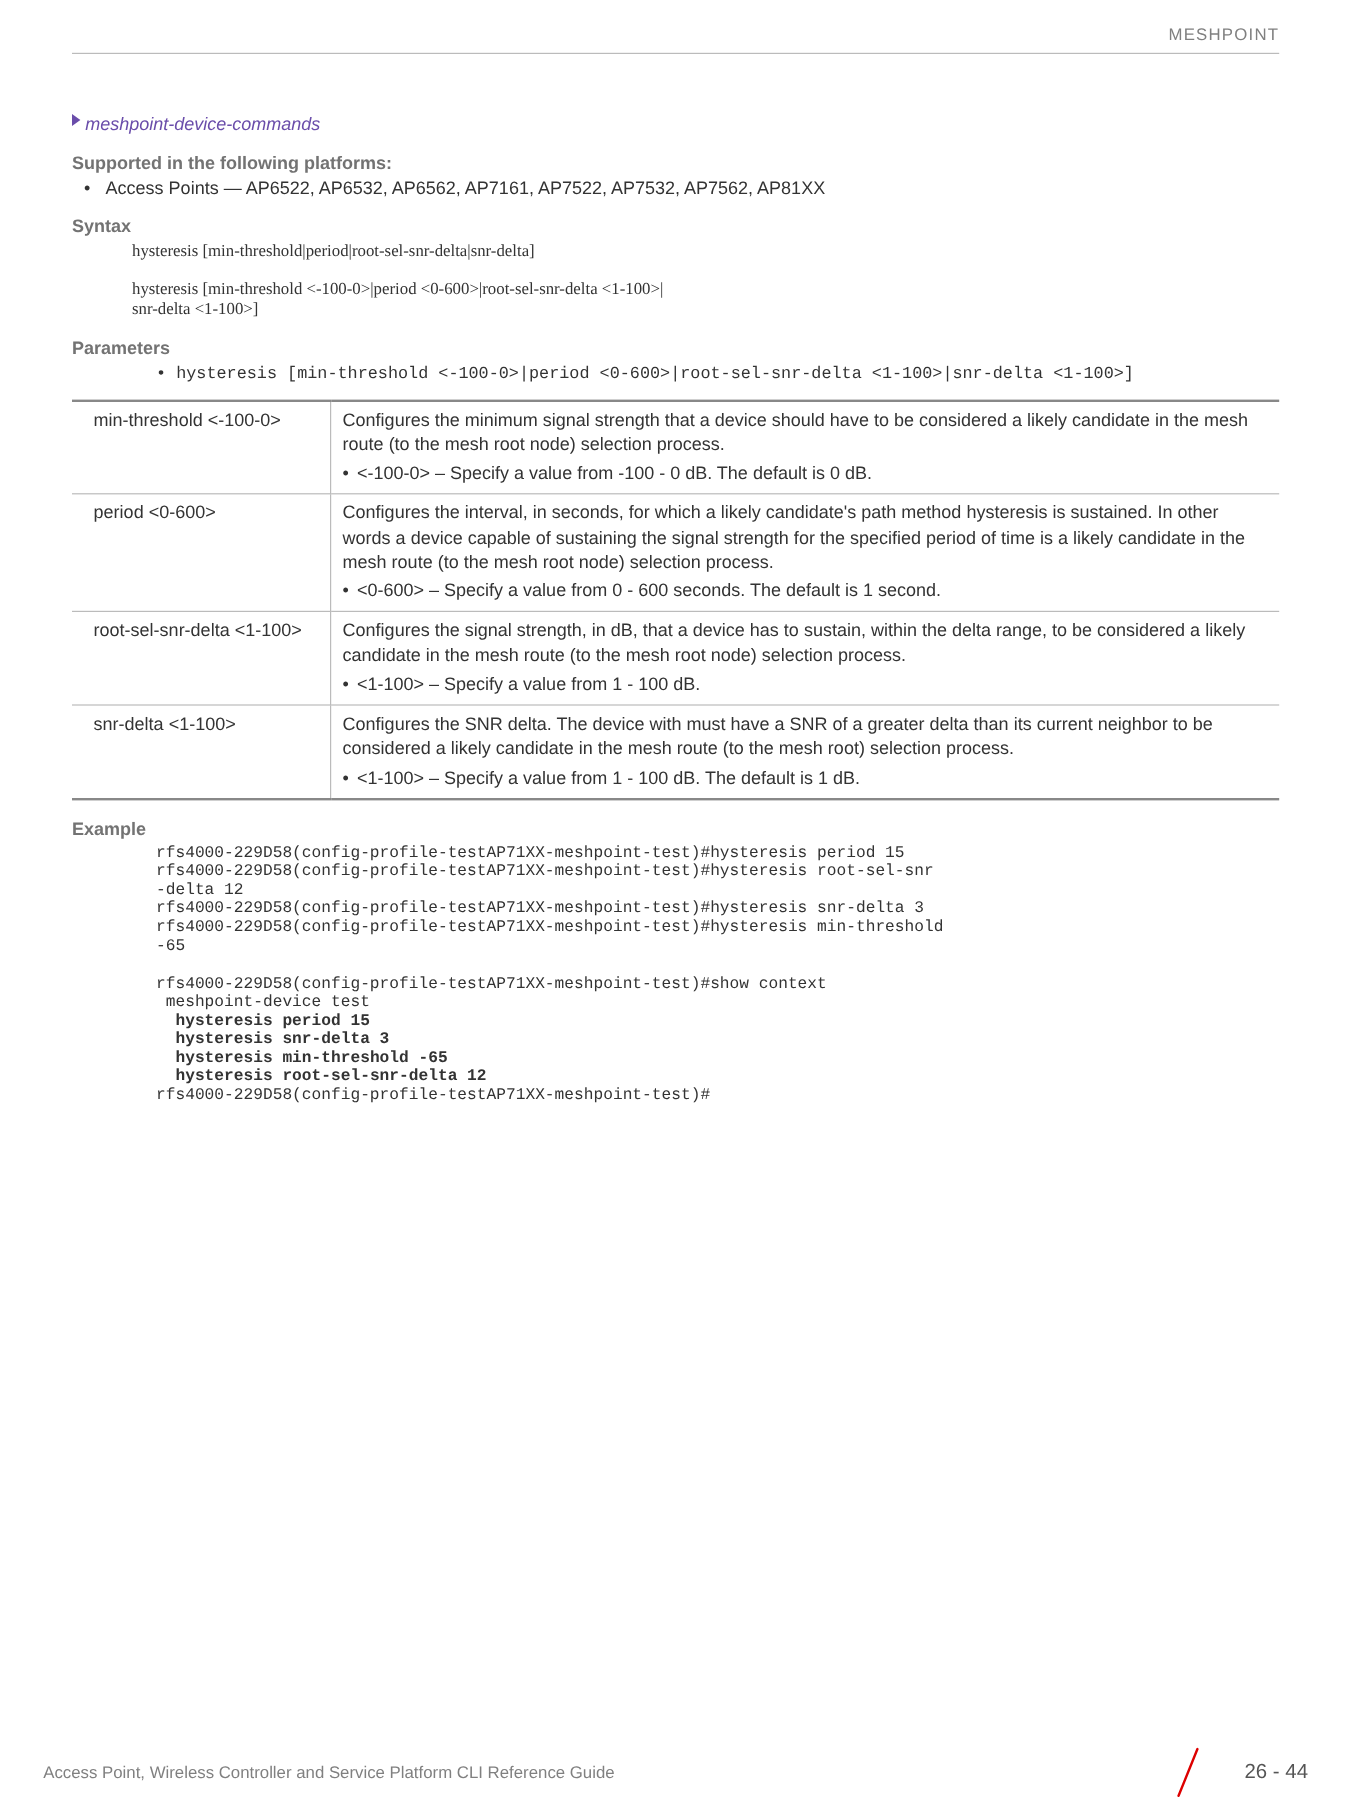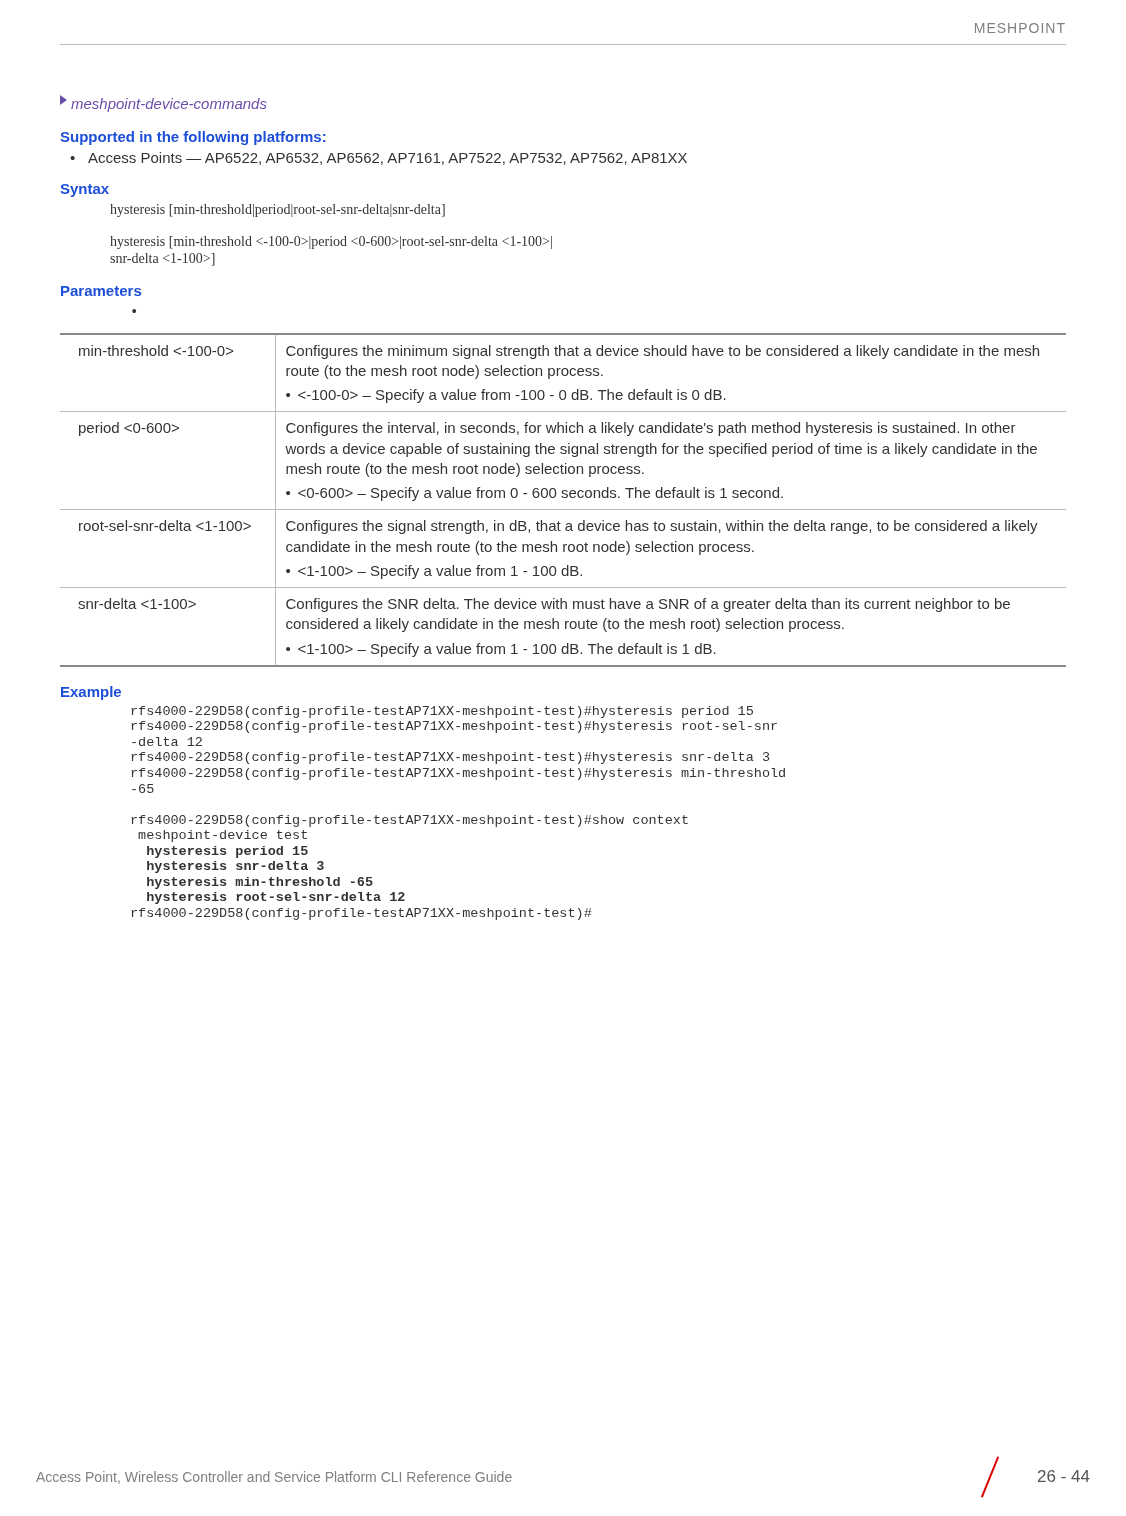--- a/index.html
+++ b/index.html
@@ -53,21 +53,21 @@
     }
     .intro-text {
       font-size: 16px;
       color: #333;
       line-height: 1.4;
       margin-bottom: 18px;
     }
     .subhead {
       font-weight: bold;
       font-size: 15px;
-      color: #1d4ed8;
+      color: #737373;
       margin-bottom: 4px;
     }
     .bullet-line {
       font-size: 15px;
       color: #333;
       margin-left: 28px;
       margin-bottom: 14px;
       position: relative;
     }
     .bullet-line::before {
@@ -197,21 +197,21 @@
 
   <div class="subhead">Supported in the following platforms:</div>
   <div class="bullet-line">Access Points — AP6522, AP6532, AP6562, AP7161, AP7522, AP7532, AP7562, AP81XX</div>
 
   <div class="subhead">Syntax</div>
   <div class="code-block">hysteresis [min-threshold|period|root-sel-snr-delta|snr-delta]</div>
   <div class="code-block">hysteresis [min-threshold &lt;-100-0&gt;|period &lt;0-600&gt;|root-sel-snr-delta &lt;1-100&gt;|
 snr-delta &lt;1-100&gt;]</div>
 
   <div class="subhead">Parameters</div>
-  <div class="param-code"><span class="param-bullet"></span></div>
+  <div class="param-code"><span class="param-bullet"></span><span>hysteresis [min-threshold &lt;-100-0&gt;|period &lt;0-600&gt;|root-sel-snr-delta &lt;1-100&gt;|snr-delta &lt;1-100&gt;]</span></div>
 
   <table class="param-table">
     <tbody>
         <tr>
       <td>min-threshold &lt;-100-0&gt;</td>
       <td>
         <span>Configures the minimum signal strength that a device should have to be considered a likely candidate in the mesh route (to the mesh root node) selection process.</span>
         <div class="inner-bullet">&lt;-100-0&gt; – Specify a value from -100 - 0 dB. The default is 0 dB.</div>
       </td>
     </tr>

